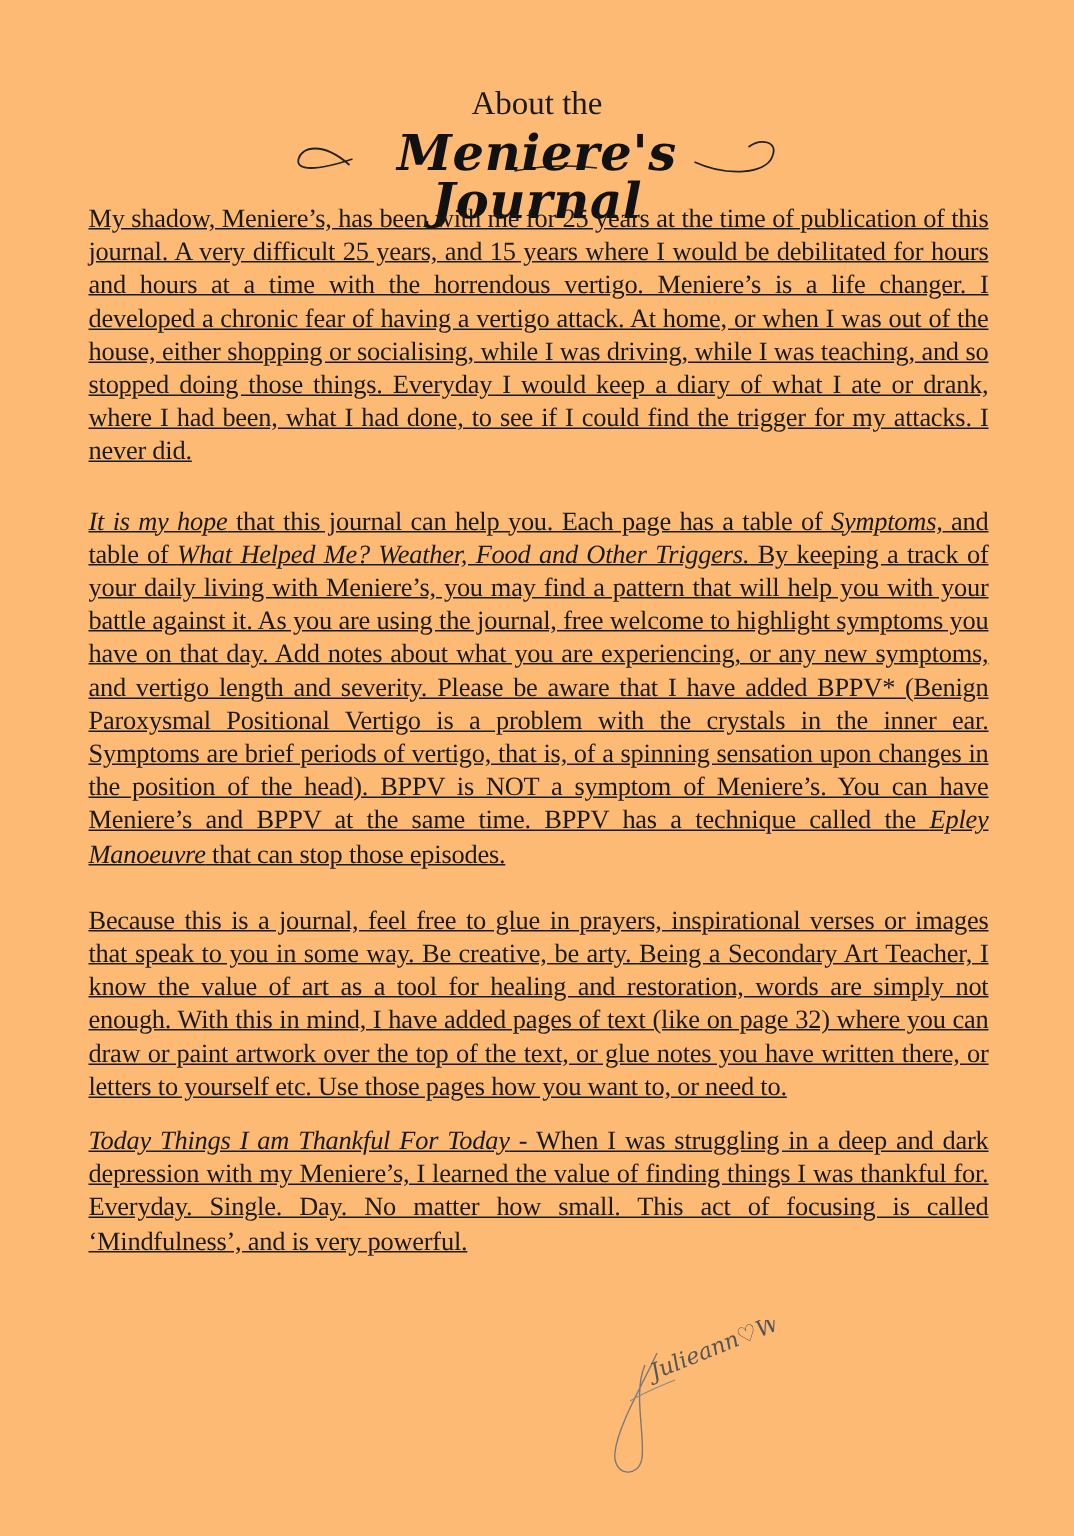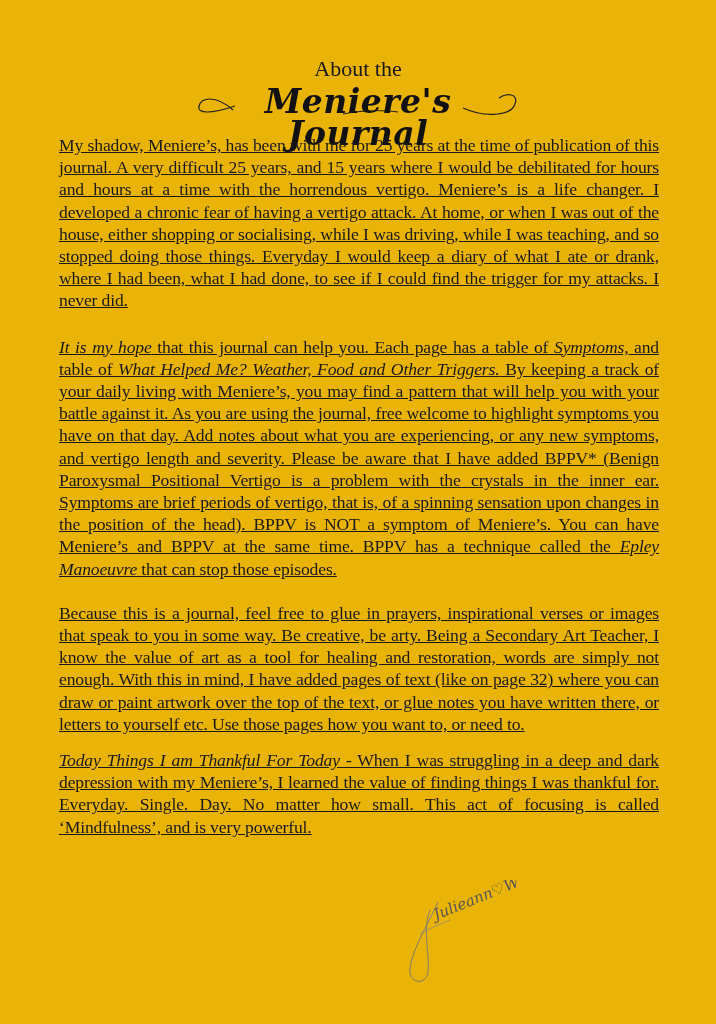--- a/index.html
+++ b/index.html
@@ -1,21 +1,21 @@
 <!DOCTYPE html>
 <html><head>
   <meta charset="utf-8">
   <style>
     html, body { margin: 0; padding: 0; background: #ffffff; }
     body {
       width: 716px; height: 1024px; overflow: hidden; position: relative;
       color: #1a1a1a;
       font-family: "Liberation Serif", "DejaVu Serif", serif;
     }
-    .page { position: absolute; left: 0; top: 0; width: 716px; height: 1024px; background: #eab308; }
+    .page { position: absolute; left: 0; top: 0; width: 716px; height: 1024px; background: #fdba74; }
     .heading { position: absolute; top: 56px; left: 0; width: 716px; text-align: center; }
     .heading-pre { font-size: 22px; line-height: 26px; color: #1a1a1a; }
     .heading-title-wrap { position: relative; width: 330px; height: 40px; margin: 2px auto 0 auto; }
     .heading-title-wrap svg { position: absolute; left: 0; top: 0; width: 330px; height: 40px; }
     .heading-title {
       position: absolute; left: 0; top: 2px; width: 330px; text-align: center;
       font-family: "DejaVu Serif", serif; font-style: italic; font-weight: bold;
       font-size: 33px; line-height: 32px; letter-spacing: 0.5px; color: #111;
     }
     .body-text {

